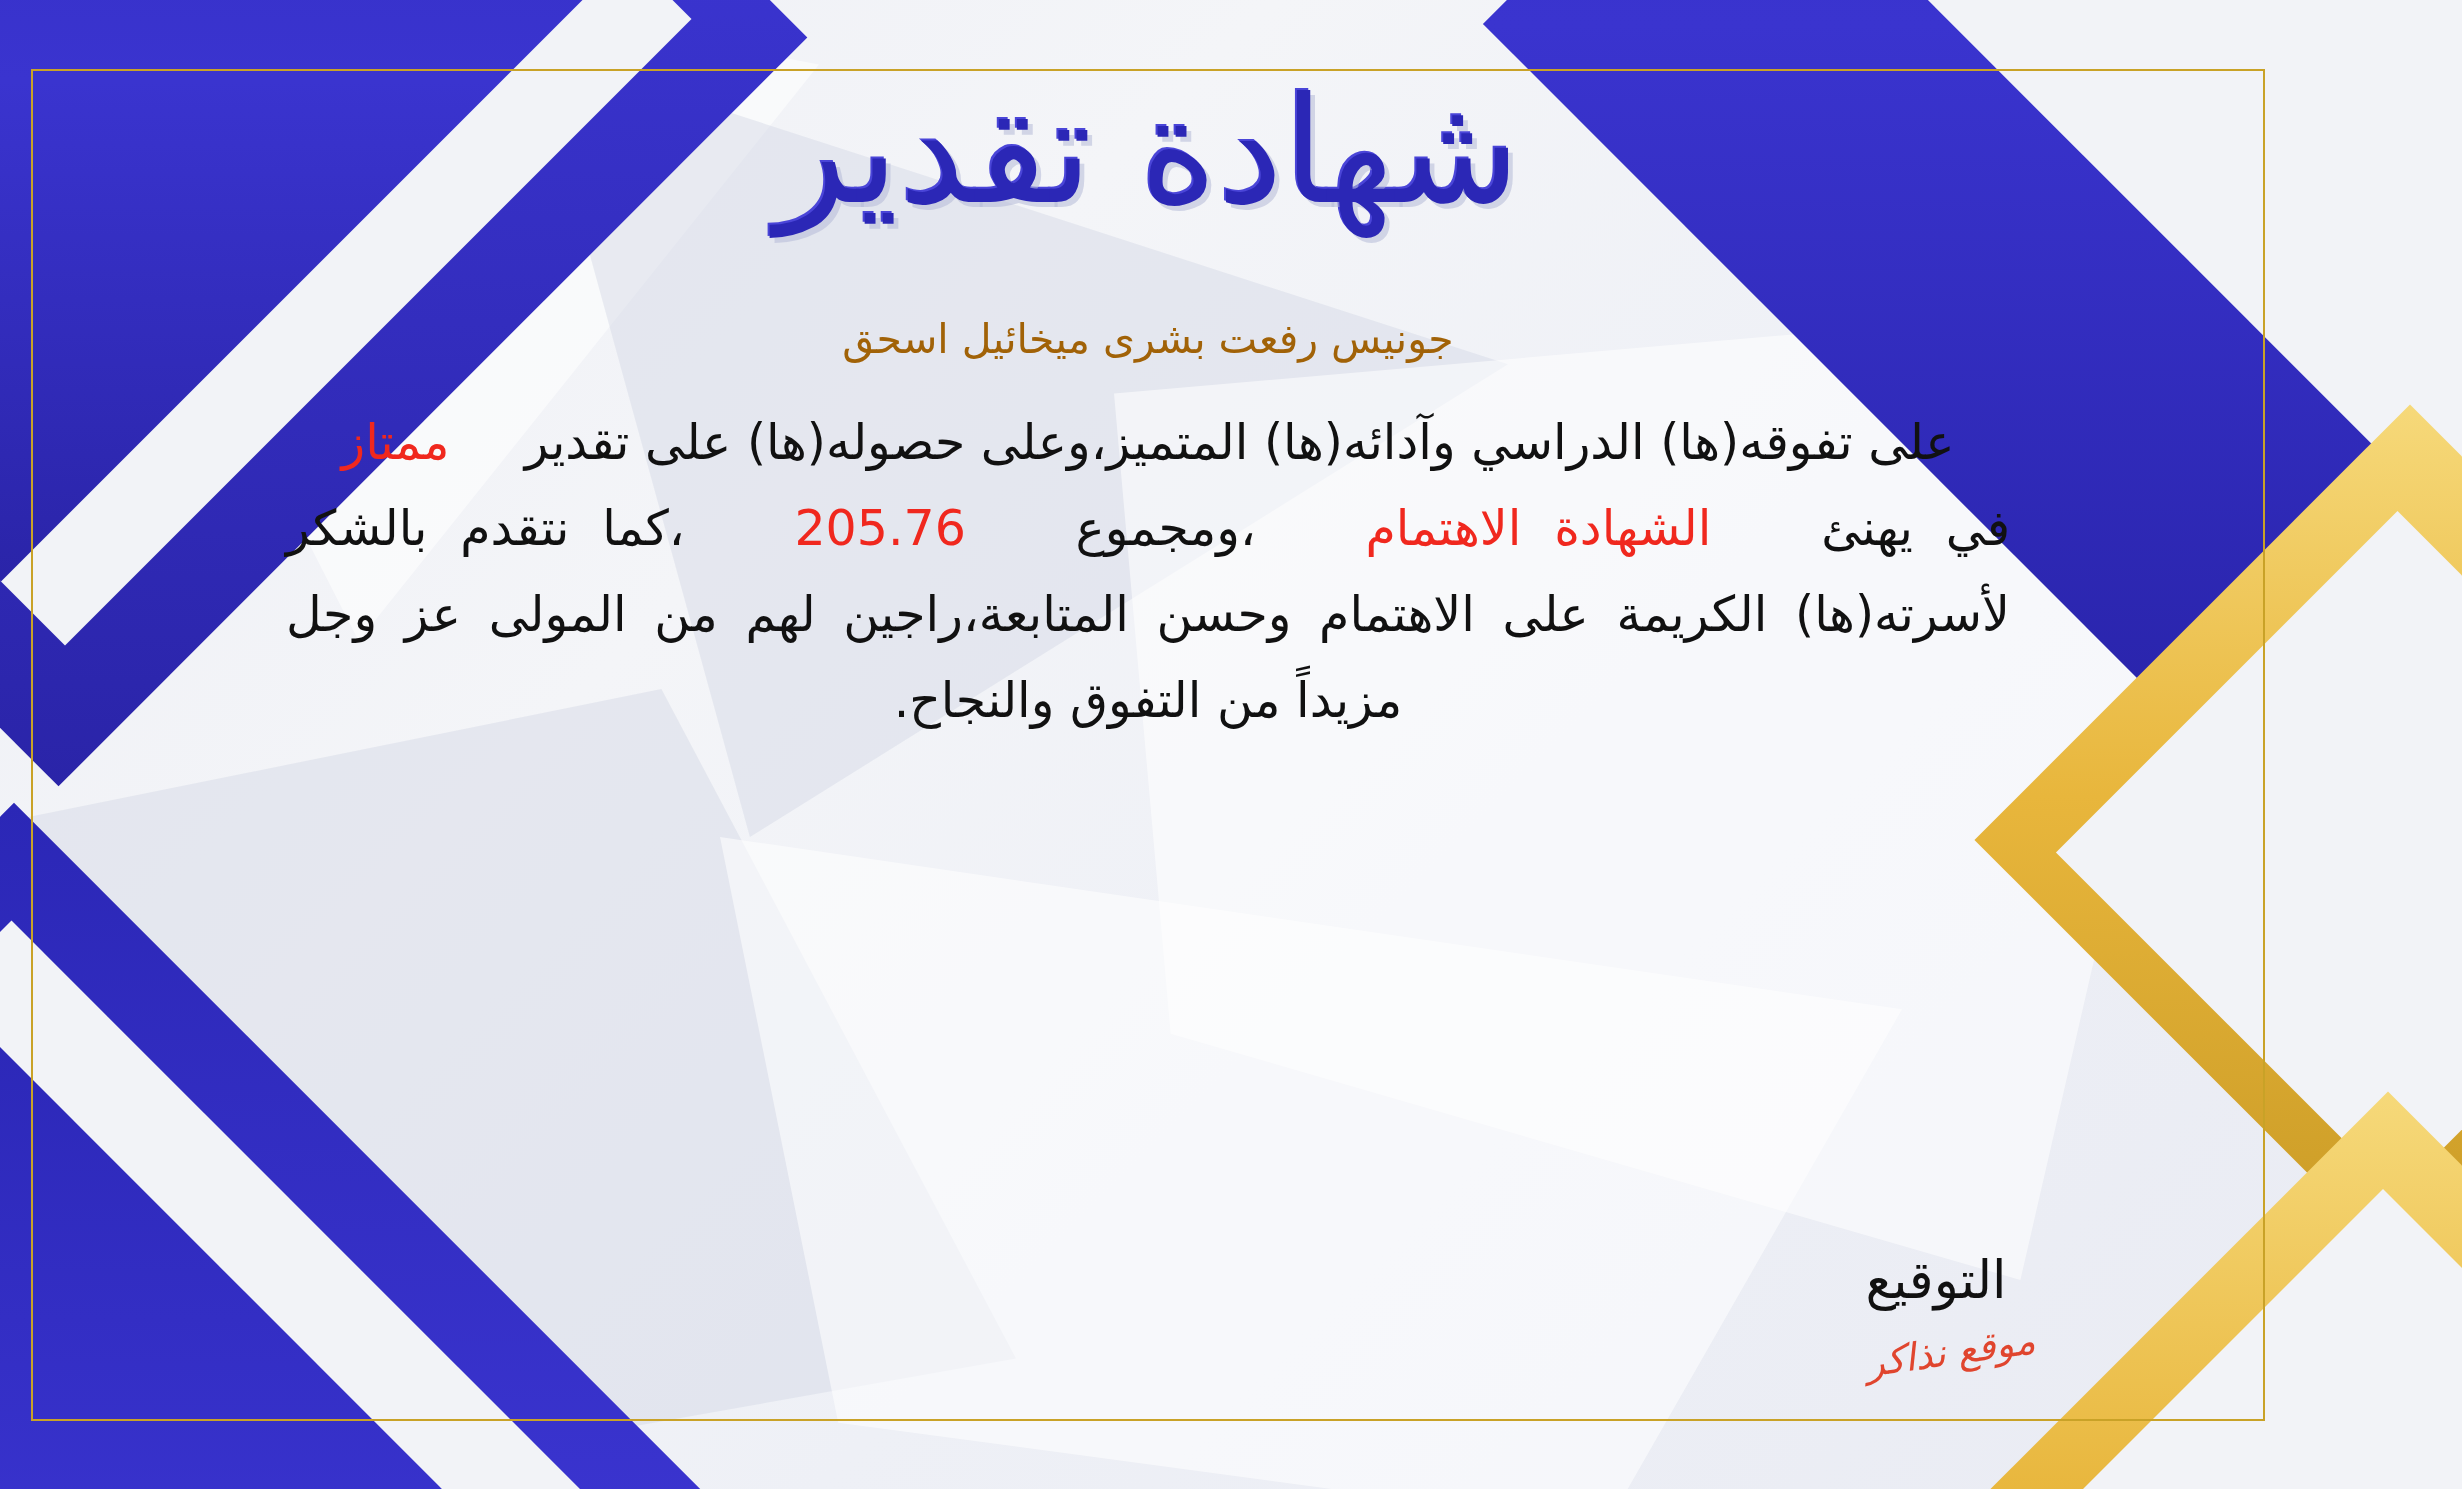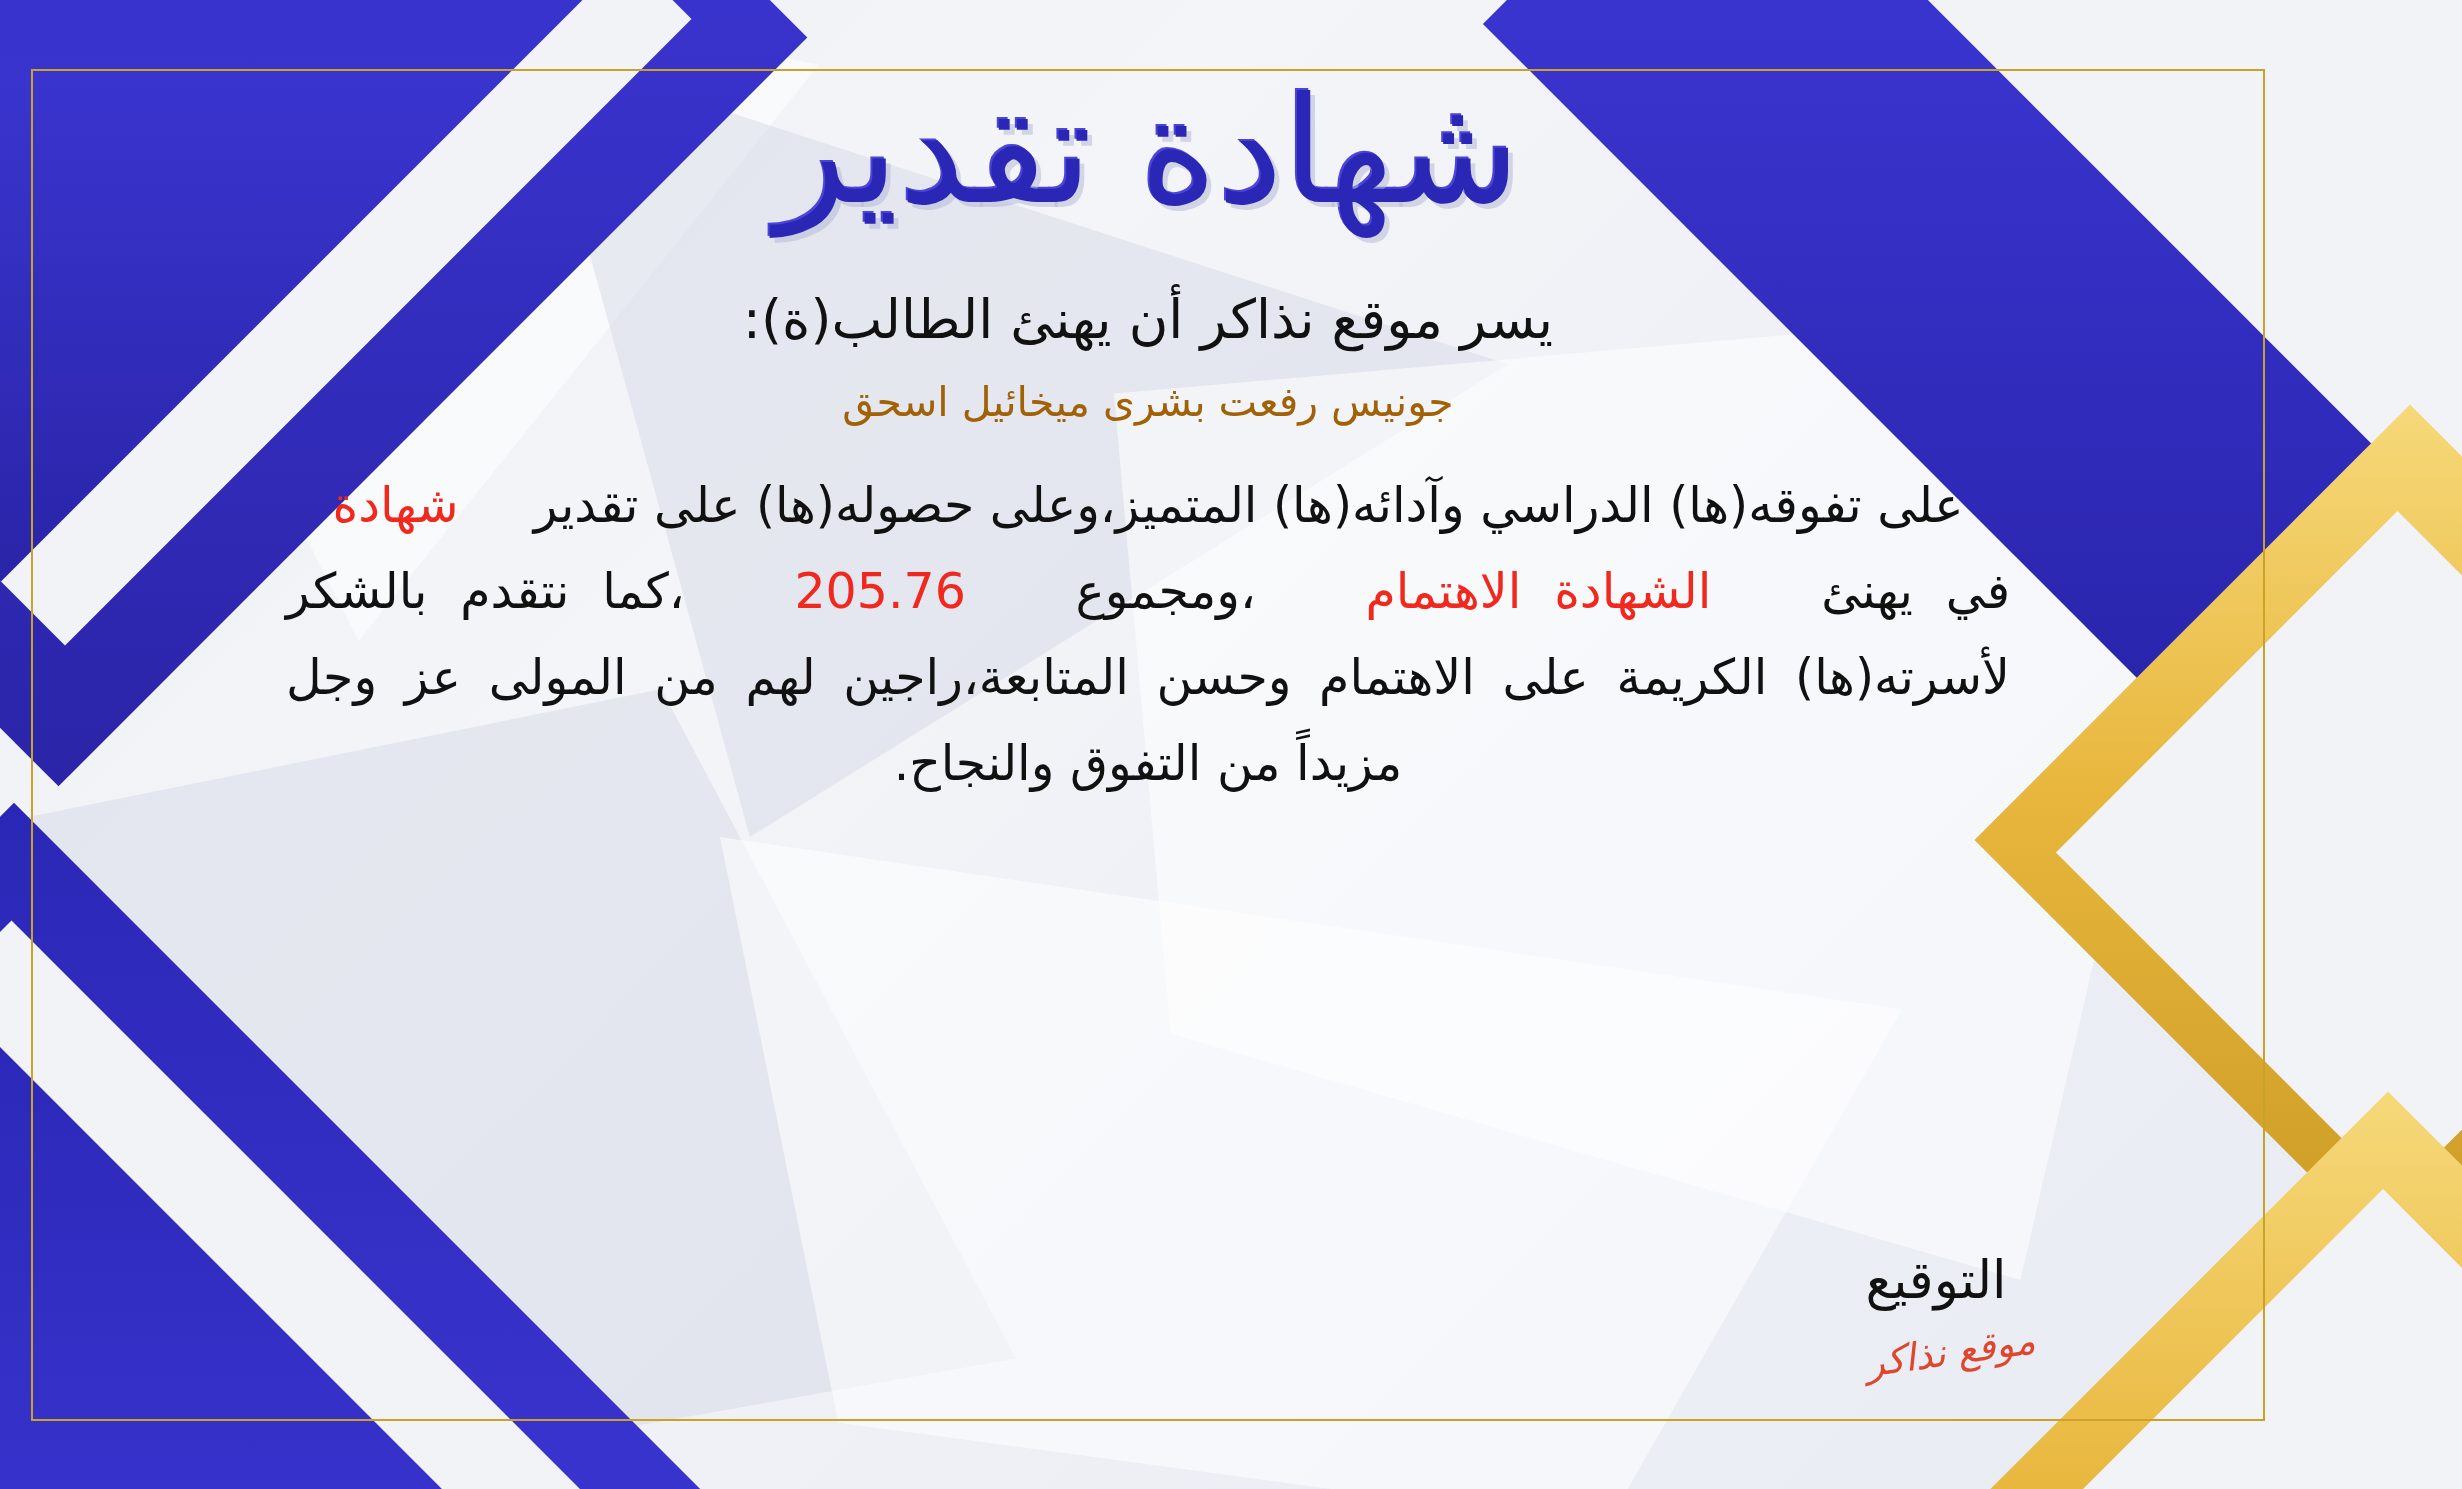--- a/index.html
+++ b/index.html
@@ -266,28 +266,27 @@
   <div class="corner-br-gold-inner"></div>
 
   <div class="gold-frame"></div>
 
   <div class="content">
 
     <div class="cert-title">شهادة تقدير</div>
 
     <div class="body-block">
 
-      <div class="line-congrats">يسر موقع نذاكر أن يهنئ الطالب(ة):</div>
 
       <div class="student-name">جونيس رفعت بشرى ميخائيل اسحق</div>
 
       <div class="paragraph">
         <span>على تفوقه(ها) الدراسي وآدائه(ها) المتميز،وعلى حصوله(ها) على تقدير</span>
         <span class="gap"></span>
-        <span class="hl">شهادة</span>
+        <span class="hl">ممتاز</span>
         <br>
         <span>في يهنئ</span>
         <span class="gap"></span>
         <span class="hl">الشهادة الاهتمام</span>
         <span class="gap"></span>
         <span>،ومجموع</span>
         <span class="gap"></span>
         <span class="hl">205.76</span>
         <span class="gap"></span>
         <span>،كما نتقدم بالشكر لأسرته(ها) الكريمة على الاهتمام وحسن المتابعة،راجين لهم من المولى عز وجل مزيداً من التفوق والنجاح.</span>

